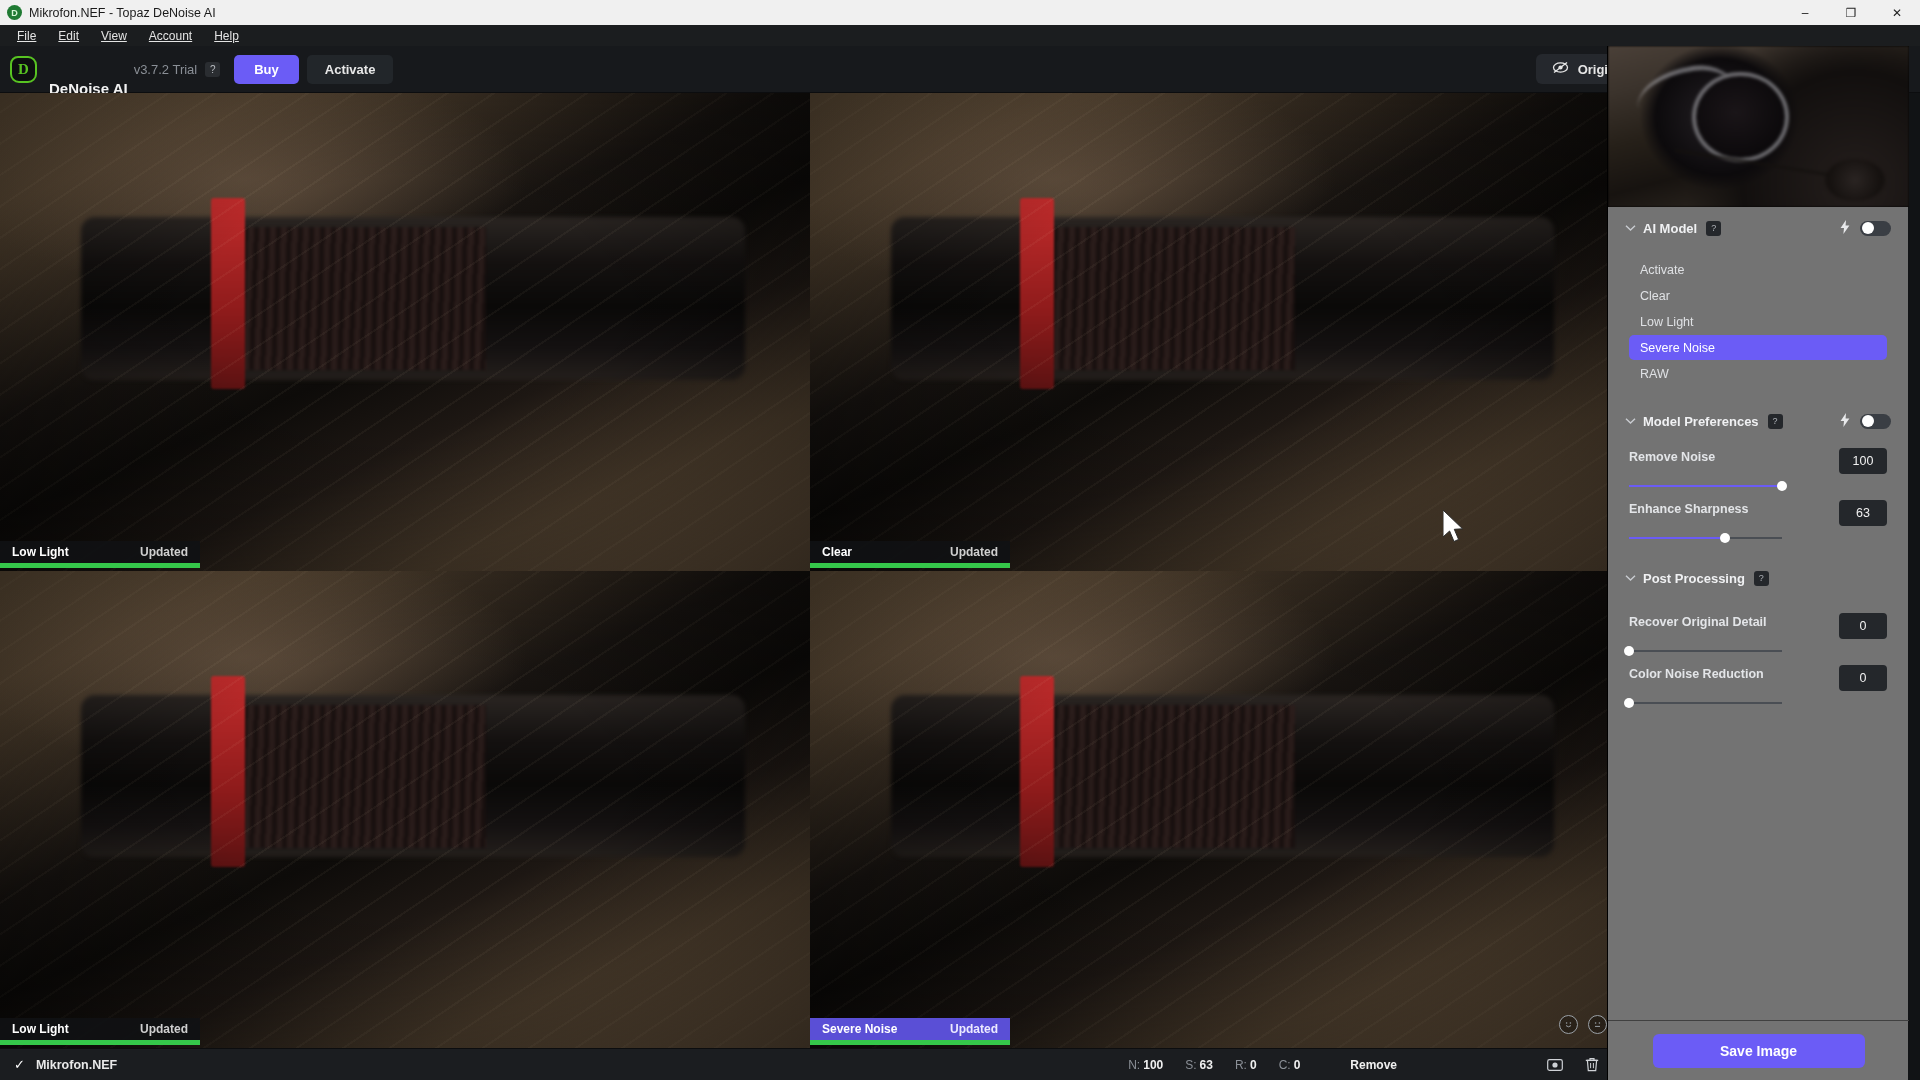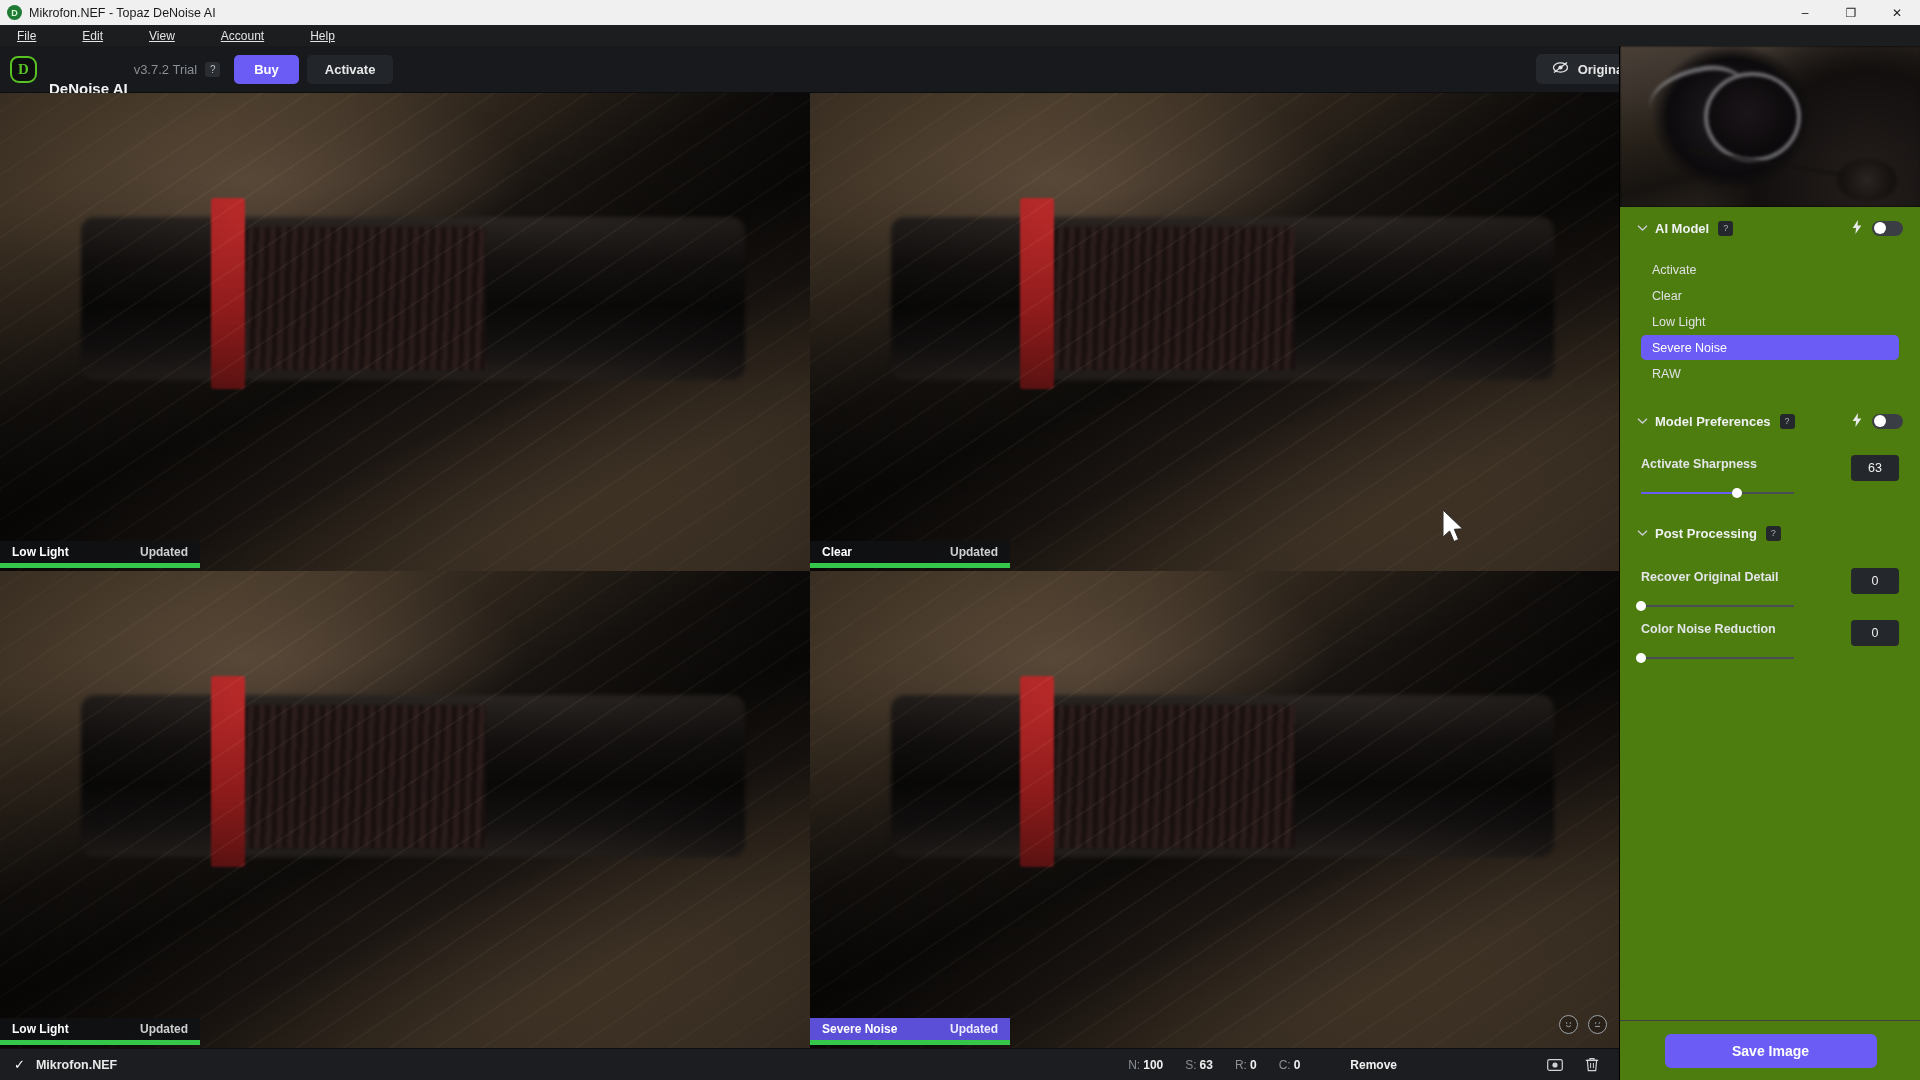--- a/index.html
+++ b/index.html
@@ -25,21 +25,21 @@
   .tb-title { font-size: 12.5px; color: #1a1a1a; }
   .tb-controls { margin-left: auto; display: flex; height: 25px; }
   .tb-btn {
     width: 46px; height: 25px; display: flex; align-items: center;
     justify-content: center; color: #222; font-size: 12px;
   }
 
   
   .menubar {
     position: absolute; top: 25px; left: 0; width: 1920px; height: 21px;
-    background: #1b1d1f; display: flex; align-items: center; padding-left: 6px; gap: 24px;
+    background: #1b1d1f; display: flex; align-items: center; padding-left: 6px;
   }
   .menu-item {
     color: #e4e4e4; font-size: 12px; padding: 2px 11px; cursor: default;
   }
   .menu-item u { text-decoration: underline; }
 
   
   .toolbar {
     position: absolute; top: 46px; left: 0; width: 1920px; height: 47px;
     background: #17191c; display: flex; align-items: center;
@@ -161,22 +161,22 @@
   .stat-group { display: flex; align-items: center; margin-left: auto; gap: 22px; }
   .stat { font-size: 12px; }
   .stat .k { color: #8b9097; }
   .stat .v { color: #f0f0f0; font-weight: bold; margin-left: 3px; }
   .stat-model { color: #f0f0f0; font-size: 12px; font-weight: bold; margin-left: 28px; }
   .sb-icons { display: flex; gap: 22px; margin-left: 150px; margin-right: 20px; }
   .sb-ico { color: #cfd2d6; font-size: 14px; display: flex; align-items: center; }
 
   
   .rightpanel {
-    position: absolute; top: 46px; right: 0; width: 301px; height: 1034px;
-    background: #4d7c0f; border-left: 1px solid #000;
+    position: absolute; top: 46px; right: 12px; width: 301px; height: 1034px;
+    background: #737373; border-left: 1px solid #000;
   }
   .navigator { position: relative; width: 301px; height: 161px; overflow: hidden; background: #000; }
   .nav-photo {
     position: absolute; inset: 0;
     background:
       radial-gradient(ellipse 34% 58% at 37% 44%, #242024 0%, #0c0a0c 62%, transparent 78%),
       radial-gradient(circle at 82% 86%, #241e1c 0%, #120f0e 40%, transparent 60%),
       linear-gradient(165deg, #4a4038 0%, #3b332c 20%, #262019 42%, #171310 62%, #2c2620 82%, #3f372e 100%);
     filter: blur(1px);
   }
@@ -523,24 +523,34 @@
             <svg width="10" height="14" viewBox="0 0 10 14">
                 <polygon points="6,0 0.6,8 4,8 3.4,14 9.4,5.6 5.6,5.6" fill="#e8e9eb"></polygon>
               </svg>
           </span>
           <span class="toggle">
               <span class="knob"></span>
             </span>
         </span>
       </div>
 
+      <div class="slider-row">
+        <div class="slider-top">
+          <span class="slider-label">Remove Noise</span>
+          <span class="slider-val">100</span>
+        </div>
+        <div class="track">
+          <span class="fill" id="fill-noise" style="width: 100%;"></span>
+            <span class="knob" id="knob-noise" style="left: 100%;"></span>
+        </div>
+      </div>
 
       <div class="slider-row" style="margin-top:13px;">
         <div class="slider-top">
-          <span class="slider-label">Activate Sharpness</span>
+          <span class="slider-label">Enhance Sharpness</span>
           <span class="slider-val">63</span>
         </div>
         <div class="track">
           <span class="fill" id="fill-sharp" style="width: 63%;"></span>
             <span class="knob" id="knob-sharp" style="left: 63%;"></span>
         </div>
       </div>
     </div>
 
     <div class="section" style="margin-top:18px;">

